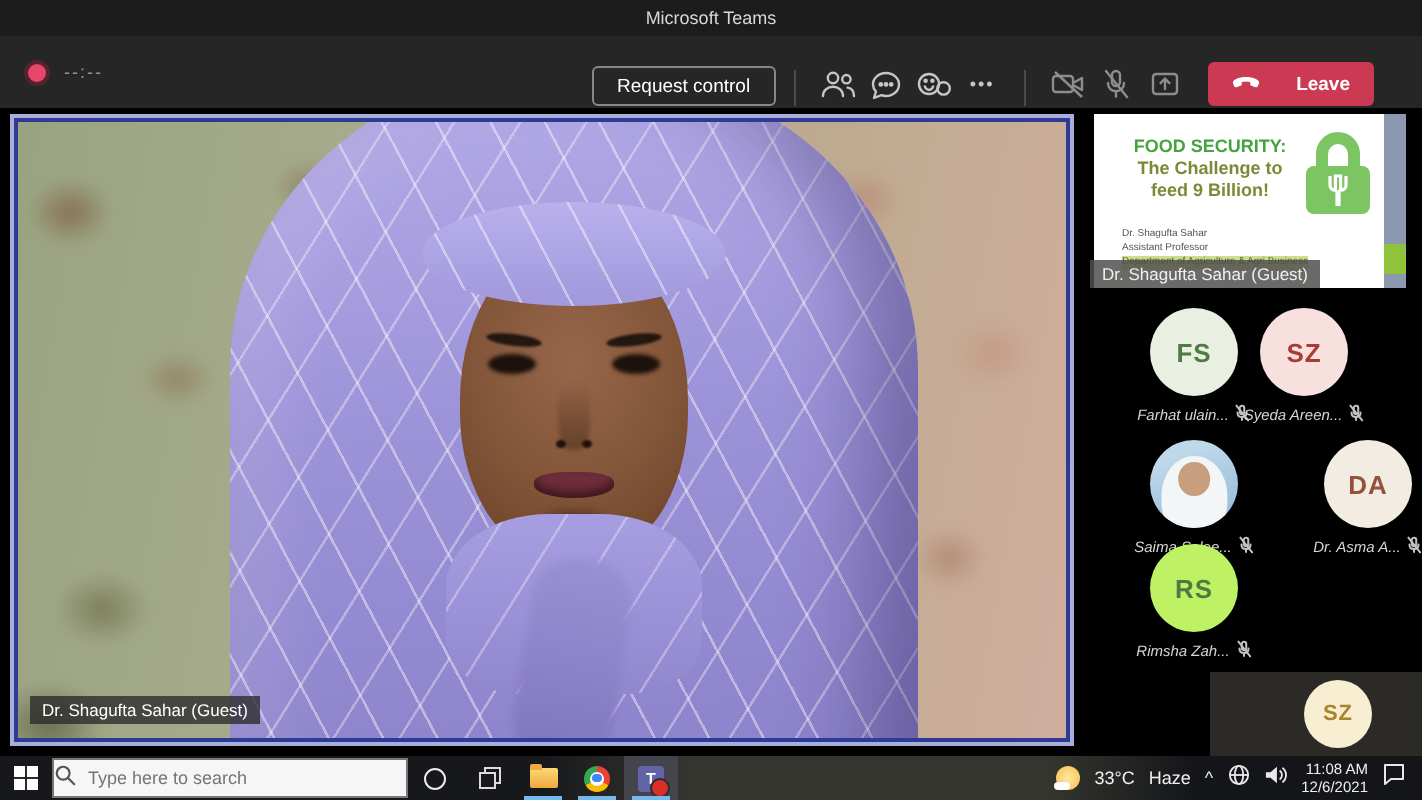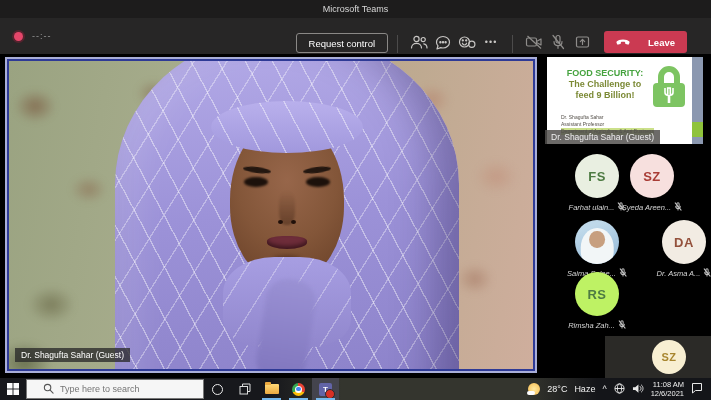--- a/index.html
+++ b/index.html
@@ -147,21 +147,21 @@
   .self-tile .avatar { width:34px; height:34px; font-size:11px; }
   
   .taskbar {
     position:absolute; left:0; bottom:0; width:711px; height:22px;
     background:linear-gradient(90deg,#17181c 0%,#17181c 38%,#34352e 48%,#34352e 74%,#141519 84%,#141519 100%);
     display:flex; align-items:center;
   }
   .start-btn { width:26px; height:22px; display:flex; align-items:center; justify-content:center; cursor:pointer; }
   .search-box {
     width:178px; height:20px; background:#f6f6f6; border:1px solid #777;
-    display:flex; align-items:center; gap:6px; padding:0 16px;
+    display:flex; align-items:center; gap:6px; padding:0 0;
   }
   .search-box input {
     border:none; outline:none; background:transparent; font-size:9px; color:#333;
     font-family:inherit; width:140px;
   }
   .task-cell { width:27px; height:22px; display:flex; align-items:center; justify-content:center; position:relative; cursor:pointer; }
   .task-cell.active::after { content:''; position:absolute; left:4px; right:4px; bottom:0; height:2px; background:#76b9ed; }
   .task-cell.highlight { background:#44444d; }
   .cortana-ring { width:11px; height:11px; border:1.5px solid #ececec; border-radius:50%; }
   .folder-ic { width:14px; height:10px; background:linear-gradient(#ffd977,#eca93f); border-radius:1px; position:relative; }
@@ -415,21 +415,21 @@
           <i>
             <b></b>
           </i>
         </span>
       </div>
     <div class="task-cell active highlight">
         <span class="teams-ic">T</span>
       </div>
     <div class="tray">
       <span class="sun-ic"></span>
-      <span class="wtxt">28°C</span>
+      <span class="wtxt">33°C</span>
       <span class="wtxt">Haze</span>
       <span class="caret">^</span>
       <span>
         <svg width="11" height="11" viewBox="0 0 12 12" fill="none" stroke="#e8e8e8" stroke-width="1">
           <circle cx="6" cy="6" r="5"></circle>
             <ellipse cx="6" cy="6" rx="2.3" ry="5"></ellipse>
             <line x1="1" y1="6" x2="11" y2="6"></line>
         </svg>
       </span>
       <span>

